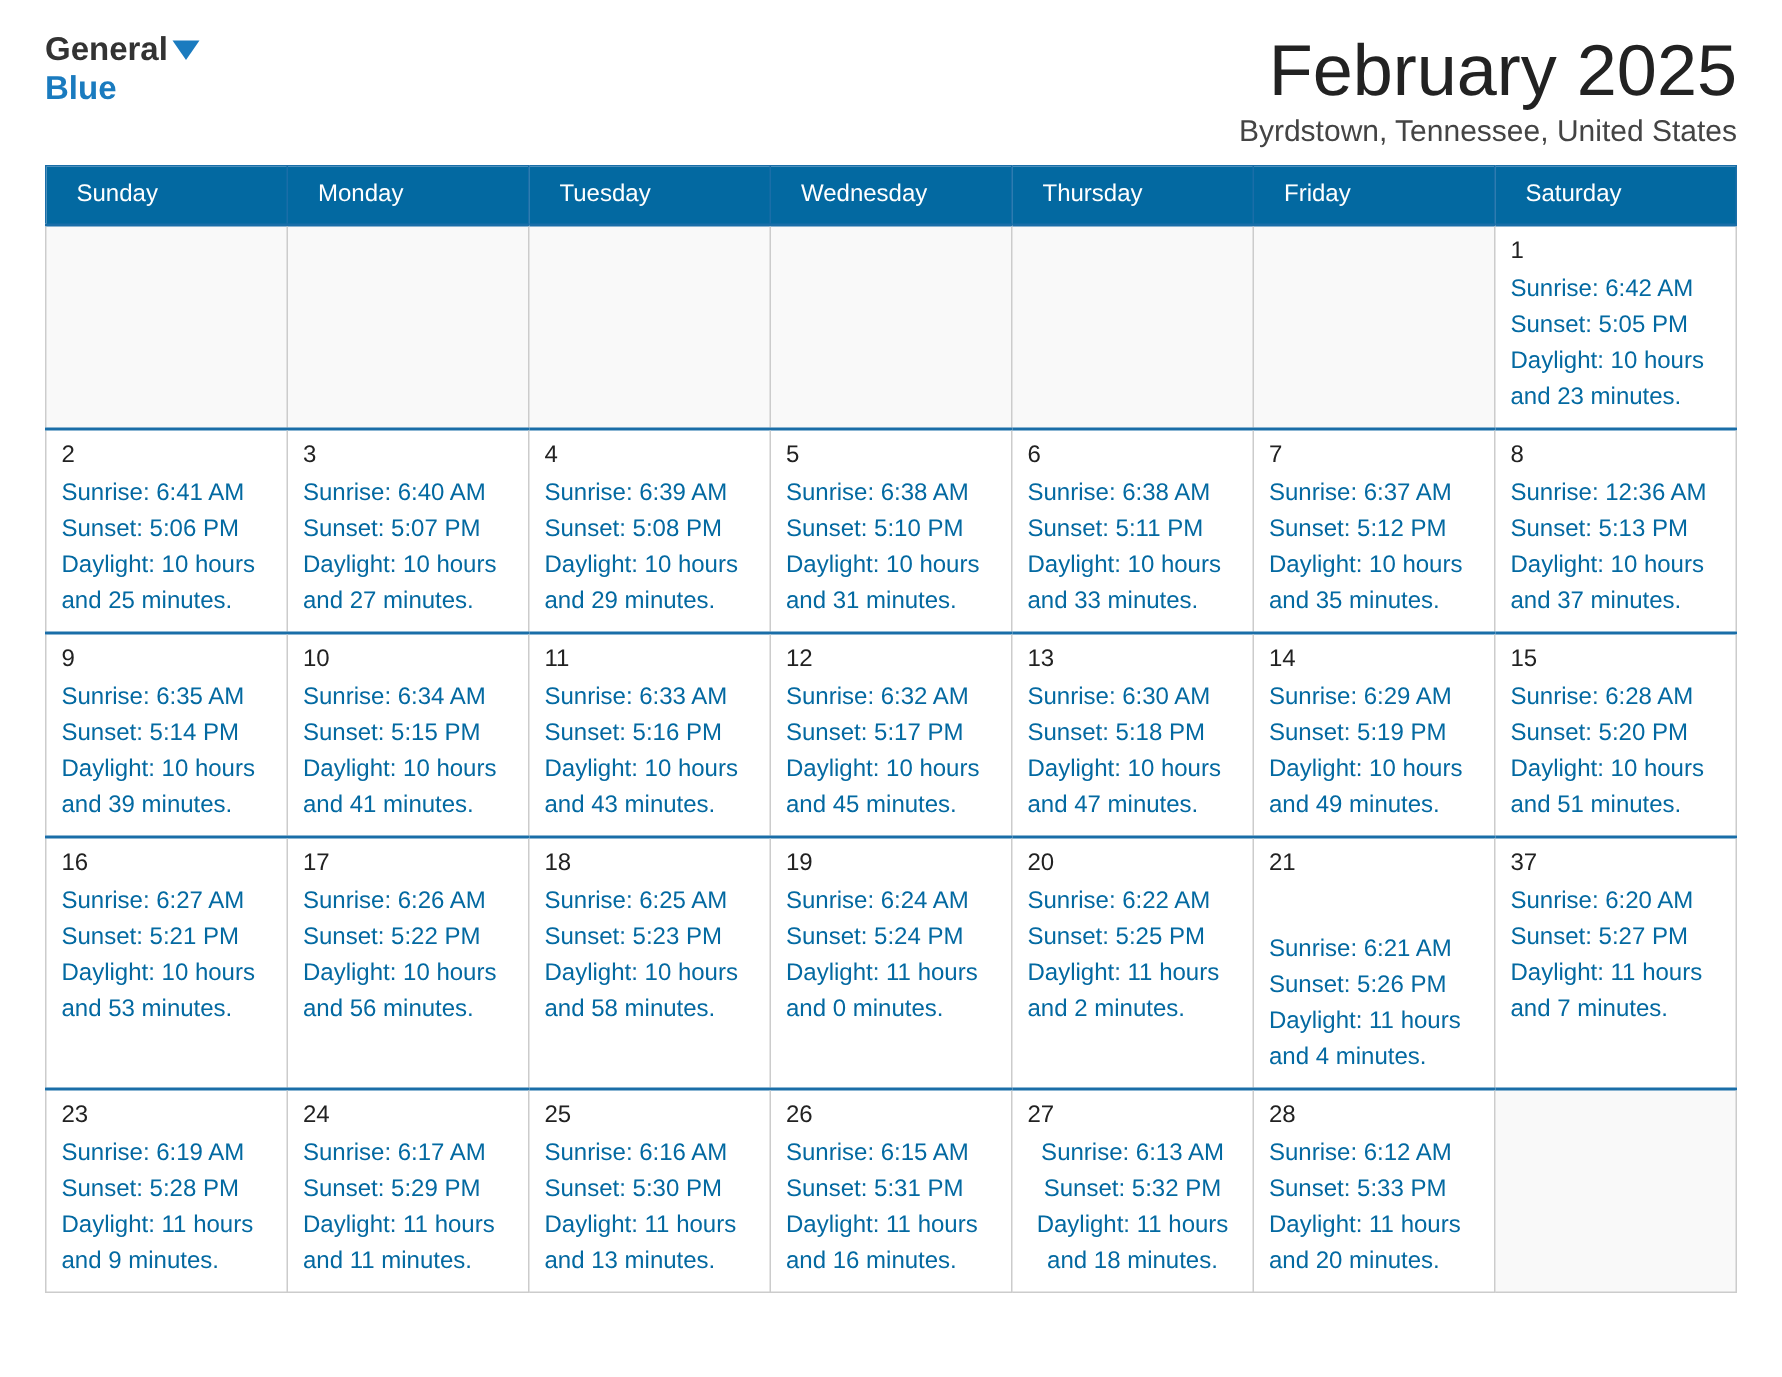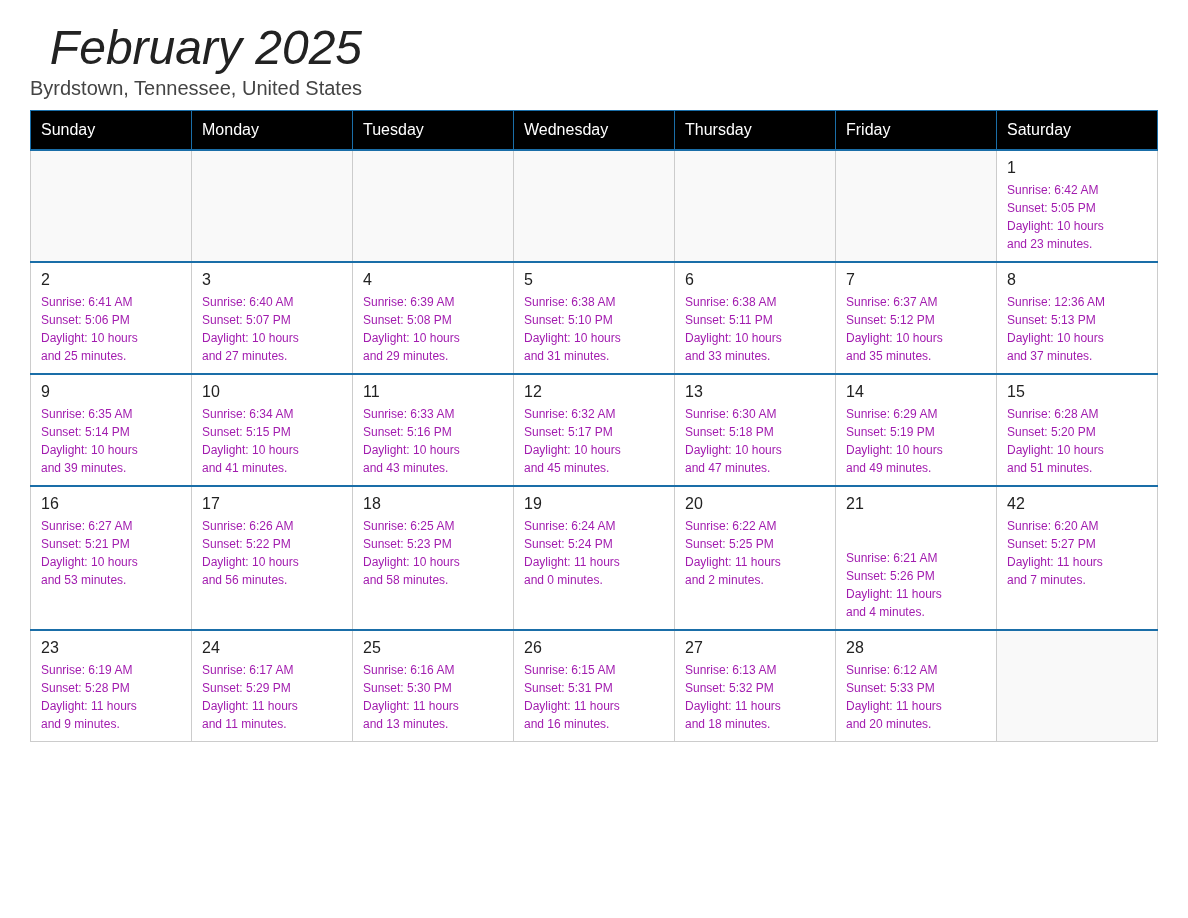--- a/index.html
+++ b/index.html
@@ -39,72 +39,80 @@
       vertical-align: middle;
       margin-left: 3px;
     }
     .title-section {
       text-align: right;
     }
     .month-title {
       font-size: 48px;
       font-weight: normal;
       color: #222;
-      font-style: italic;
     }
     .location-title {
       font-size: 20px;
       color: #444;
       margin-top: 2px;
     }
     .calendar-table {
       width: 100%;
       border-collapse: collapse;
       margin-top: 10px;
     }
     .calendar-table th {
-      background-color: #000000;
+      background-color: #0369a1;
       color: #fff;
       font-size: 16px;
       font-weight: normal;
-      padding: 10px 10px;
+      padding: 10px 20px;
       text-align: left;
       border: 1px solid #1a6ea8;
     }
     .calendar-table td {
       vertical-align: top;
       padding: 8px 10px;
       border: 1px solid #ccc;
       width: 14.28%;
       min-height: 110px;
       height: 110px;
     }
     .day-number {
       font-size: 16px;
       font-weight: normal;
       color: #222;
       display: block;
       margin-bottom: 4px;
     }
     .day-info {
-      font-size: 12px;
-      color: #a21caf;
+      font-size: 16px;
+      color: #0369a1;
       line-height: 1.5;
     }
     .empty-cell {
       background: #f9f9f9;
     }
     .week-row td {
       border-top: 2px solid #1a6ea8;
     }
   </style>
 </head>
 <body>
 
 <div class="header">
+  <div class="logo-wrapper">
+    <div class="logo-line1">
+      <span style="font-size:22px;font-weight:bold;color:#333;">General</span>
+      <span class="logo-triangle"></span>
+    </div>
+    <div class="logo-line2">
+      <span style="font-size:22px;font-weight:bold;color:#1a7bbf;">Blue</span>
+    </div>
+  </div>
   <div class="title-section">
     <div class="month-title">February 2025</div>
     <div class="location-title">Byrdstown, Tennessee, United States</div>
   </div>
 </div>
 
 <table class="calendar-table">
   <thead>
     <tr>
     <th>Sunday</th>
@@ -271,21 +279,21 @@
 and 2 minutes.</div>
         </td>
         <td>
           <span class="day-number">21</span>
           <div class="day-info" style="white-space: pre-line; margin-top: 36px;">Sunrise: 6:21 AM
 Sunset: 5:26 PM
 Daylight: 11 hours
 and 4 minutes.</div>
         </td>
         <td>
-          <span class="day-number">42</span>
+          <span class="day-number">37</span>
           <div class="day-info" style="white-space: pre-line;">Sunrise: 6:20 AM
 Sunset: 5:27 PM
 Daylight: 11 hours
 and 7 minutes.</div>
         </td>
       </tr>
       <tr class="week-row">
         <td>
           <span class="day-number">23</span>
           <div class="day-info" style="white-space: pre-line;">Sunrise: 6:19 AM
@@ -309,21 +317,21 @@
         </td>
         <td>
           <span class="day-number">26</span>
           <div class="day-info" style="white-space: pre-line;">Sunrise: 6:15 AM
 Sunset: 5:31 PM
 Daylight: 11 hours
 and 16 minutes.</div>
         </td>
         <td>
           <span class="day-number">27</span>
-          <div class="day-info" style="white-space: pre-line;">Sunrise: 6:13 AM
+          <div class="day-info" style="white-space: pre-line; text-align: center;">Sunrise: 6:13 AM
 Sunset: 5:32 PM
 Daylight: 11 hours
 and 18 minutes.</div>
         </td>
         <td>
           <span class="day-number">28</span>
           <div class="day-info" style="white-space: pre-line;">Sunrise: 6:12 AM
 Sunset: 5:33 PM
 Daylight: 11 hours
 and 20 minutes.</div>

